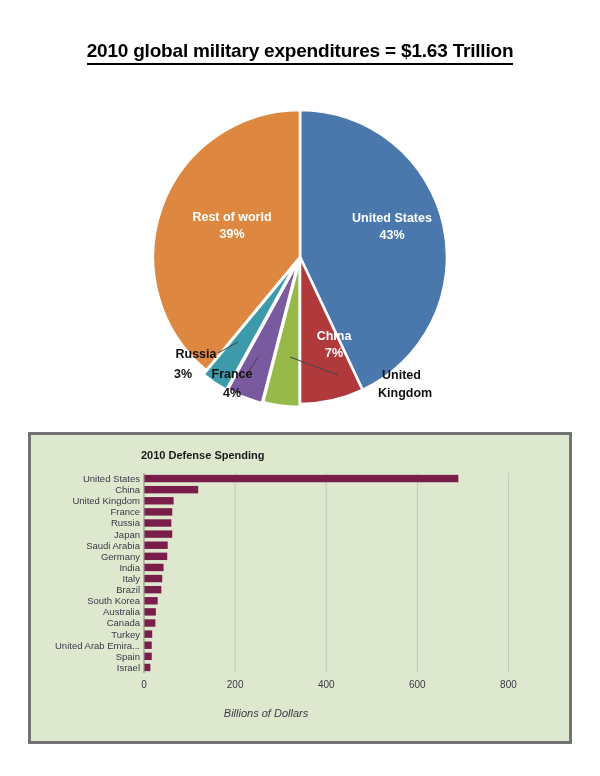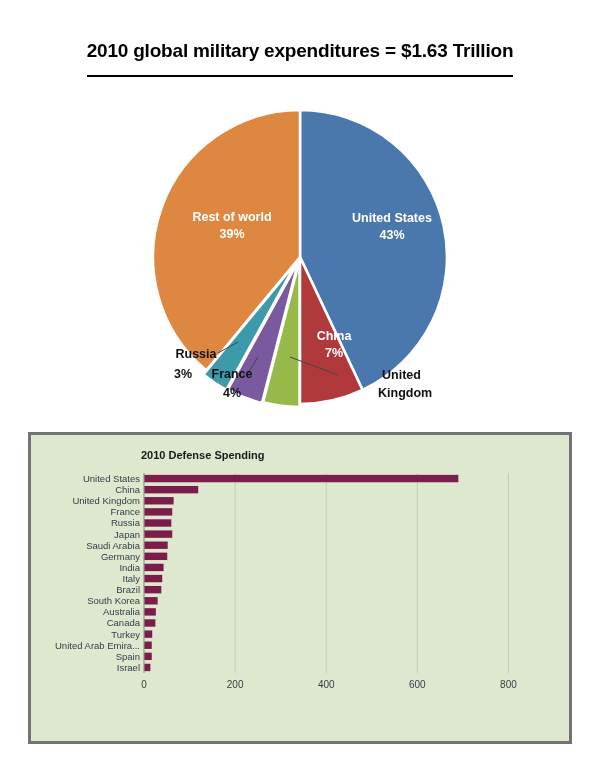--- a/index.html
+++ b/index.html
@@ -22,21 +22,21 @@
     top: 40px;
     width: 600px;
     text-align: center;
     font-size: 19px;
     font-weight: bold;
     color: #000000;
     letter-spacing: -0.2px;
   }
   #page-title span.underlined {
     border-bottom: 2px solid #000;
-    padding-bottom: 14px;
+    padding-bottom: 2px;
   }
 
   
   #pie-figure {
     position: absolute;
     left: 0;
     top: 95px;
     width: 600px;
     height: 320px;
   }
@@ -196,13 +196,14 @@
     <g id="bar-ticks">
         <text class="tick-label" x="113" y="253">0</text>
         <text class="tick-label" x="204.1111111111111" y="253">200</text>
         <text class="tick-label" x="295.2222222222222" y="253">400</text>
         <text class="tick-label" x="386.3333333333333" y="253">600</text>
         <text class="tick-label" x="477.4444444444444" y="253">800</text>
       </g>
     <line id="bar-axis-line" x1="113" y1="38" x2="113" y2="238" stroke="#8f9a84" stroke-width="1.2"></line>
   </svg>
 
+  <div id="axis-title">Billions of Dollars</div>
 </div>
 
 </body></html>

